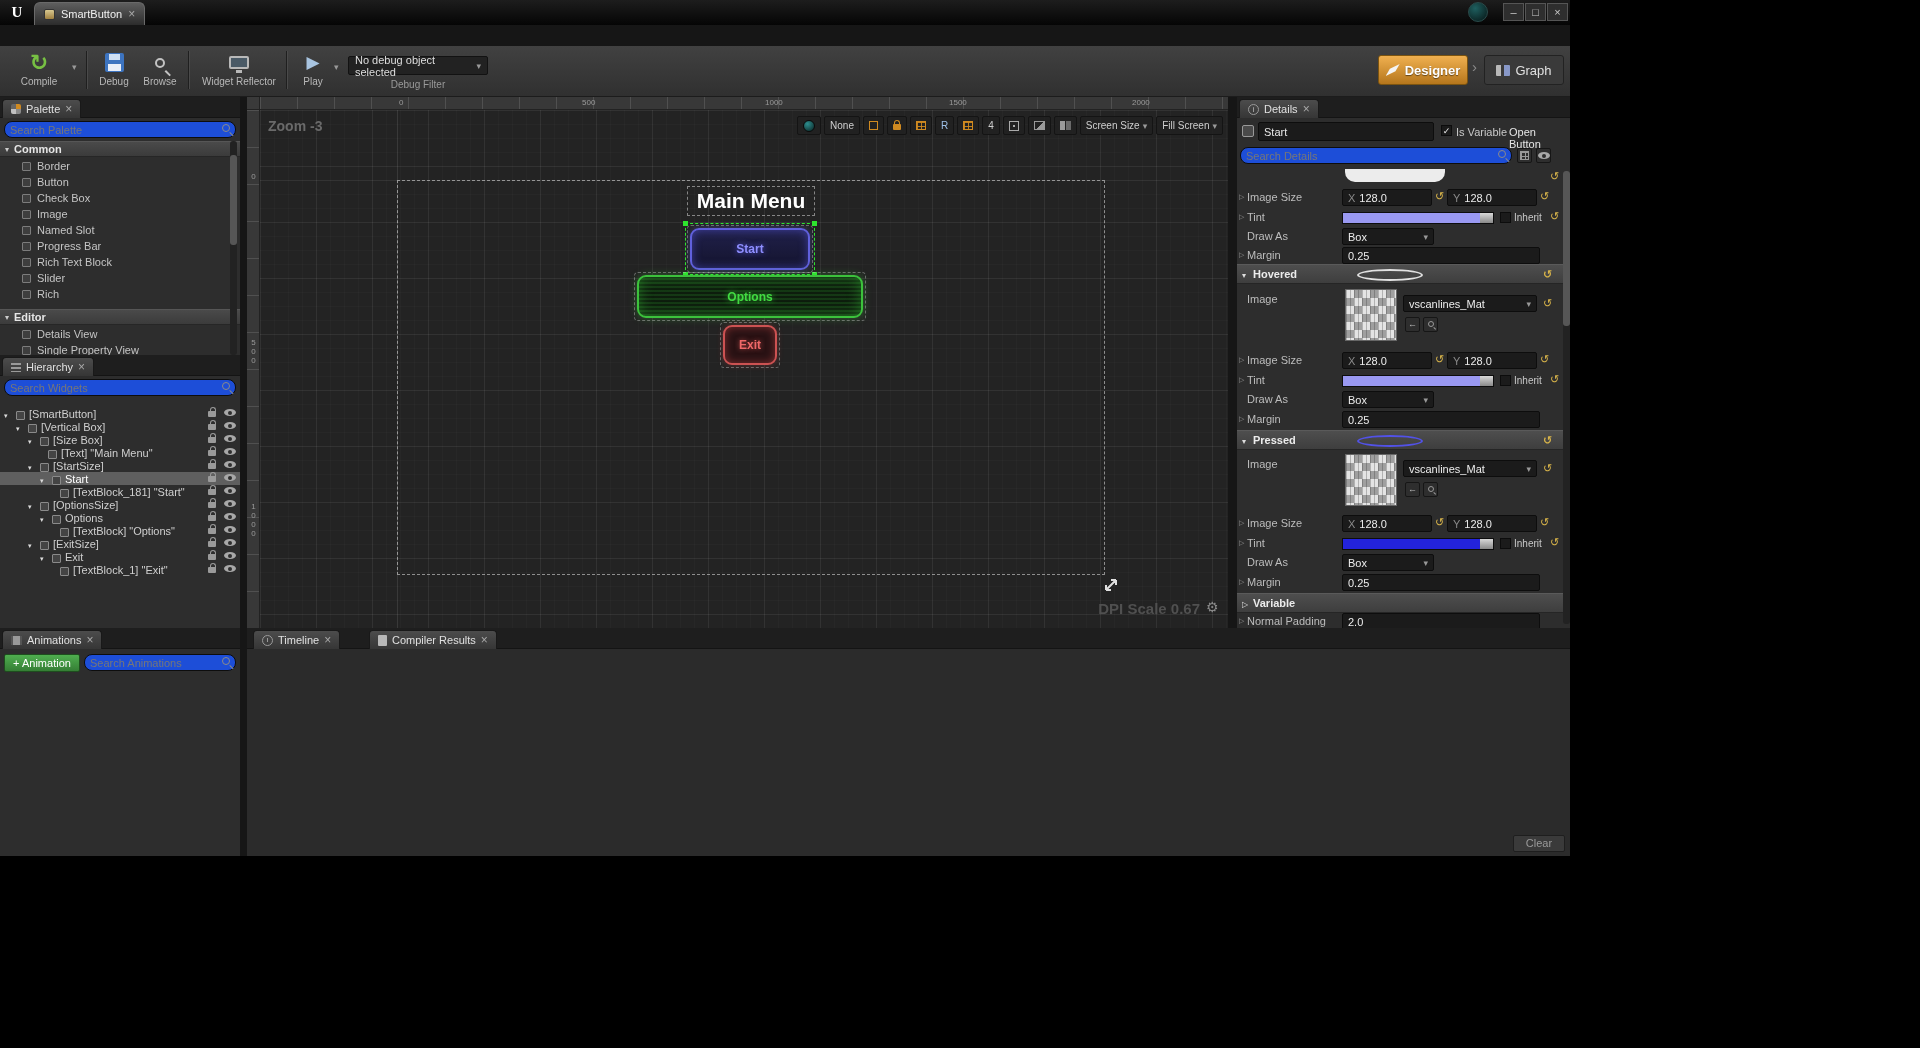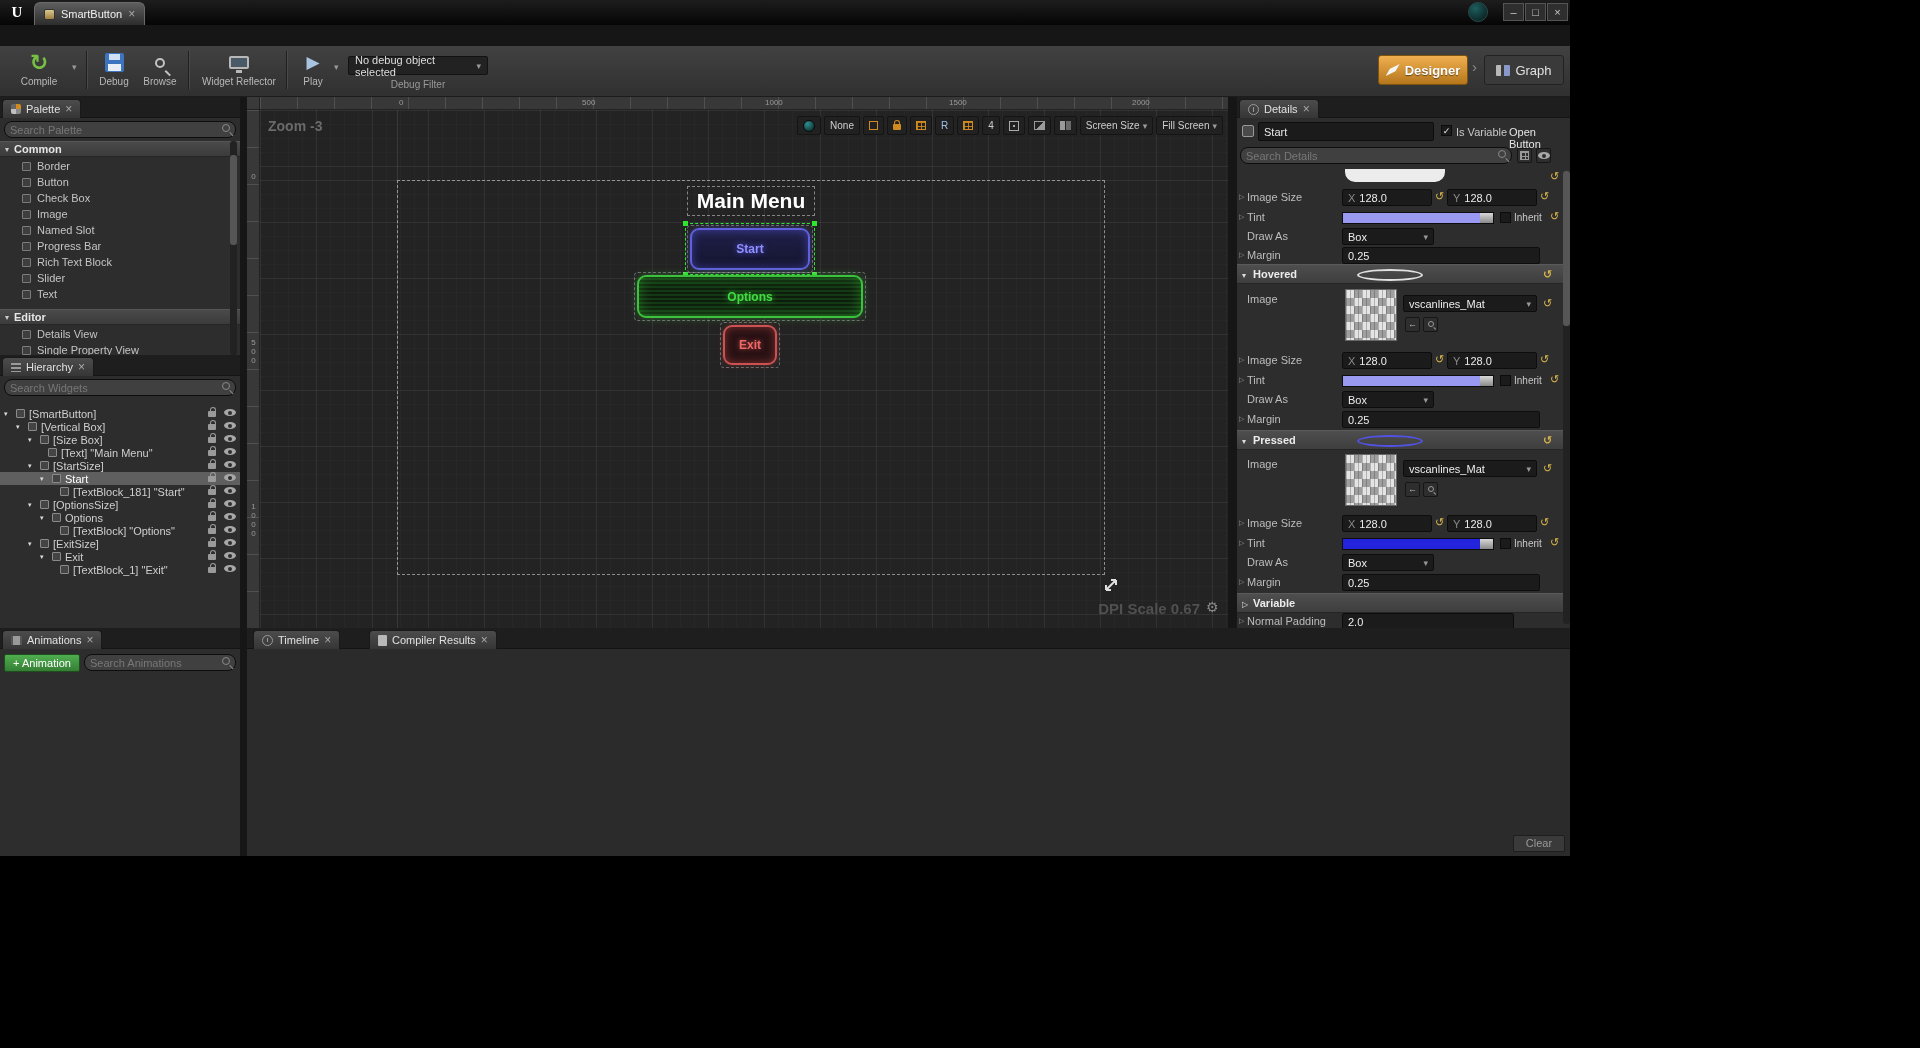--- a/index.html
+++ b/index.html
@@ -42,41 +42,41 @@
 .pencil{width:14px;height:12px;background:#f4f4f4;clip-path:polygon(0 100%,30% 40%,100% 0,70% 60%)}
 .mode-chevron{position:absolute;left:1472px;top:12px;color:#8a8a8a;font-size:15px}
 .graph-btn{position:absolute;left:1484px;top:9px;width:80px;height:30px;background:#3a3a3a;border:1px solid #222;border-radius:3px;display:flex;align-items:center;justify-content:center;gap:5px;color:#e0e0e0;font-size:13px}
 .graph-ic{width:14px;height:11px;background:linear-gradient(90deg,#b8b8b8 5px,transparent 5px 8px,#8898c8 8px);border-radius:1px}
 
 
 .panel{position:absolute;background:#2d2d2d;overflow:hidden}
 .tabbar{position:relative;height:21px;background:#1e1e1e;border-bottom:1px solid #141414}
 .ptab{position:absolute;top:2px;height:19px;background:linear-gradient(#4c4c4c,#363636);border:1px solid #191919;border-bottom:none;border-radius:4px 4px 0 0;display:flex;align-items:center;gap:5px;padding:0 8px;color:#e0e0e0;font-size:11px}
 .search{position:absolute;height:17px}
-.search input{width:100%;height:100%;background:#404040;border:1px solid #0d0d0d;border-radius:8px;color:#cfcfcf;font-size:11px;padding:0 18px 0 5px;font-family:inherit}
+.search input{width:100%;height:100%;background:#1d4ed8;border:1px solid #0d0d0d;border-radius:8px;color:#cfcfcf;font-size:11px;padding:0 18px 0 5px;font-family:inherit}
 .search input::placeholder{color:#777}
 .mag{position:absolute;right:6px;top:3px;width:8px;height:8px;border:1px solid #8a8a8a;border-radius:50%}
 .mag::after{content:"";position:absolute;left:7px;top:7px;width:5px;height:1px;background:#8a8a8a;transform:rotate(45deg);transform-origin:0 0}
 .sechdr{position:absolute;left:0;width:100%;height:16px;background:linear-gradient(#4a4a4a,#3b3b3b);border-top:1px solid #565656;border-bottom:1px solid #262626;display:flex;align-items:center;gap:5px;padding-left:5px;color:#e6e6e6;font-weight:bold;font-size:11px}
 .tri8{font-size:8px;color:#ccc}
 .pitem{position:absolute;left:0;width:228px;height:16px;display:flex;align-items:center;gap:6px;padding-left:22px;color:#c4c4c4}
 .pic{width:9px;height:9px;border:1px solid #7c7c7c;background:#3e3e3e;border-radius:1px;flex:none}
 .vscroll{position:absolute;width:7px;background:#222;border-radius:3px}
 .vthumb{position:absolute;left:0;width:7px;background:#565656;border-radius:3px}
 .pal-ic{width:10px;height:10px;border-radius:2px;background:conic-gradient(#d08a20 25%,#8a8a8a 0 50%,#c0c0c0 0 75%,#666 0)}
 .hier-ic{width:10px;height:9px;background:repeating-linear-gradient(#9a9a9a 0 2px,transparent 2px 4px)}
 .anim-ic{width:11px;height:9px;background:linear-gradient(90deg,#555 2px,#999 2px 9px,#555 9px)}
 .clock-ic{width:11px;height:11px;border-radius:50%;border:1px solid #9a9a9a;position:relative}
 .clock-ic::after{content:"";position:absolute;left:4px;top:2px;width:1px;height:4px;background:#9a9a9a}
 .comp-ic{width:9px;height:11px;background:#b8b8b8;border-radius:1px}
 .info-ic{width:11px;height:11px;border-radius:50%;border:1px solid #999;color:#bbb;font-size:8px;line-height:10px;text-align:center}
 .info-ic::after{content:"i"}
 
 
-.hrow{position:absolute;left:0;width:240px;height:13px;display:flex;align-items:center;gap:4px;color:#cfcfcf;font-size:11px;white-space:nowrap}
+.hrow{position:absolute;left:0;width:240px;height:13px;display:flex;align-items:flex-end;gap:4px;color:#cfcfcf;font-size:11px;white-space:nowrap}
 .hrow.sel{background:#5f5f5f;color:#fff}
 .htri{font-size:7px;color:#ddd;width:8px;flex:none}
 .wic{width:9px;height:9px;border:1px solid #8a8a8a;background:#444;border-radius:1px;flex:none}
 .rowics{position:absolute;right:4px;top:1px;display:flex;gap:8px;align-items:center}
 .lockic{width:8px;height:6px;background:#9a9a9a;border-radius:1px;position:relative;margin-top:3px}
 .lockic::before{content:"";position:absolute;left:2px;top:-4px;width:4px;height:4px;border:1px solid #9a9a9a;border-bottom:none;border-radius:3px 3px 0 0}
 .eyeic{width:12px;height:7px;border-radius:50%;background:#a8a8a8;position:relative}
 .eyeic::after{content:"";position:absolute;left:4px;top:1.5px;width:4px;height:4px;border-radius:50%;background:#2e2e2e}
 .anim-add{position:absolute;left:4px;top:26px;height:18px;width:76px;background:linear-gradient(#4fae4f,#357e35);border:1px solid #1e4e1e;border-radius:2px;color:#fff;display:flex;align-items:center;justify-content:center;font-size:11px}
 
@@ -267,21 +267,21 @@
     <div class="pitem" style="top:157px">
         <span class="pic"></span>
         <span>Rich Text Block</span>
       </div>
     <div class="pitem" style="top:173px">
         <span class="pic"></span>
         <span>Slider</span>
       </div>
     <div class="pitem" style="top:189px">
         <span class="pic"></span>
-        <span>Text</span>
+        <span>Rich</span>
       </div>
     <div class="sechdr" style="top:212px">
       <span class="tri8">▾</span>
       <span>Editor</span>
     </div>
     <div class="pitem" style="top:229px">
         <span class="pic"></span>
         <span>Details View</span>
       </div>
     <div class="pitem" style="top:245px">
@@ -725,21 +725,21 @@
       </div>
 
       <div class="dhdr" style="top:424px">
         <span class="tri9">▷</span>
         <span class="dlabh">Variable</span>
       </div>
 
       <div class="drow" style="top:443px">
         <span class="dtri">▷</span>
         <span class="dlab">Normal Padding</span>
-        <span class="dinput" style="left:105px;width:172px"><input value="2.0" style=""></span>
+        <span class="dinput" style="left:105px;width:198px"><input value="2.0" style=""></span>
       </div>
     </div>
 
     <div class="vscroll" style="left:326px;top:74px;height:453px">
         <div class="vthumb" style="top:0;height:155px"></div>
       </div>
   </div>
 
 </div>
 

